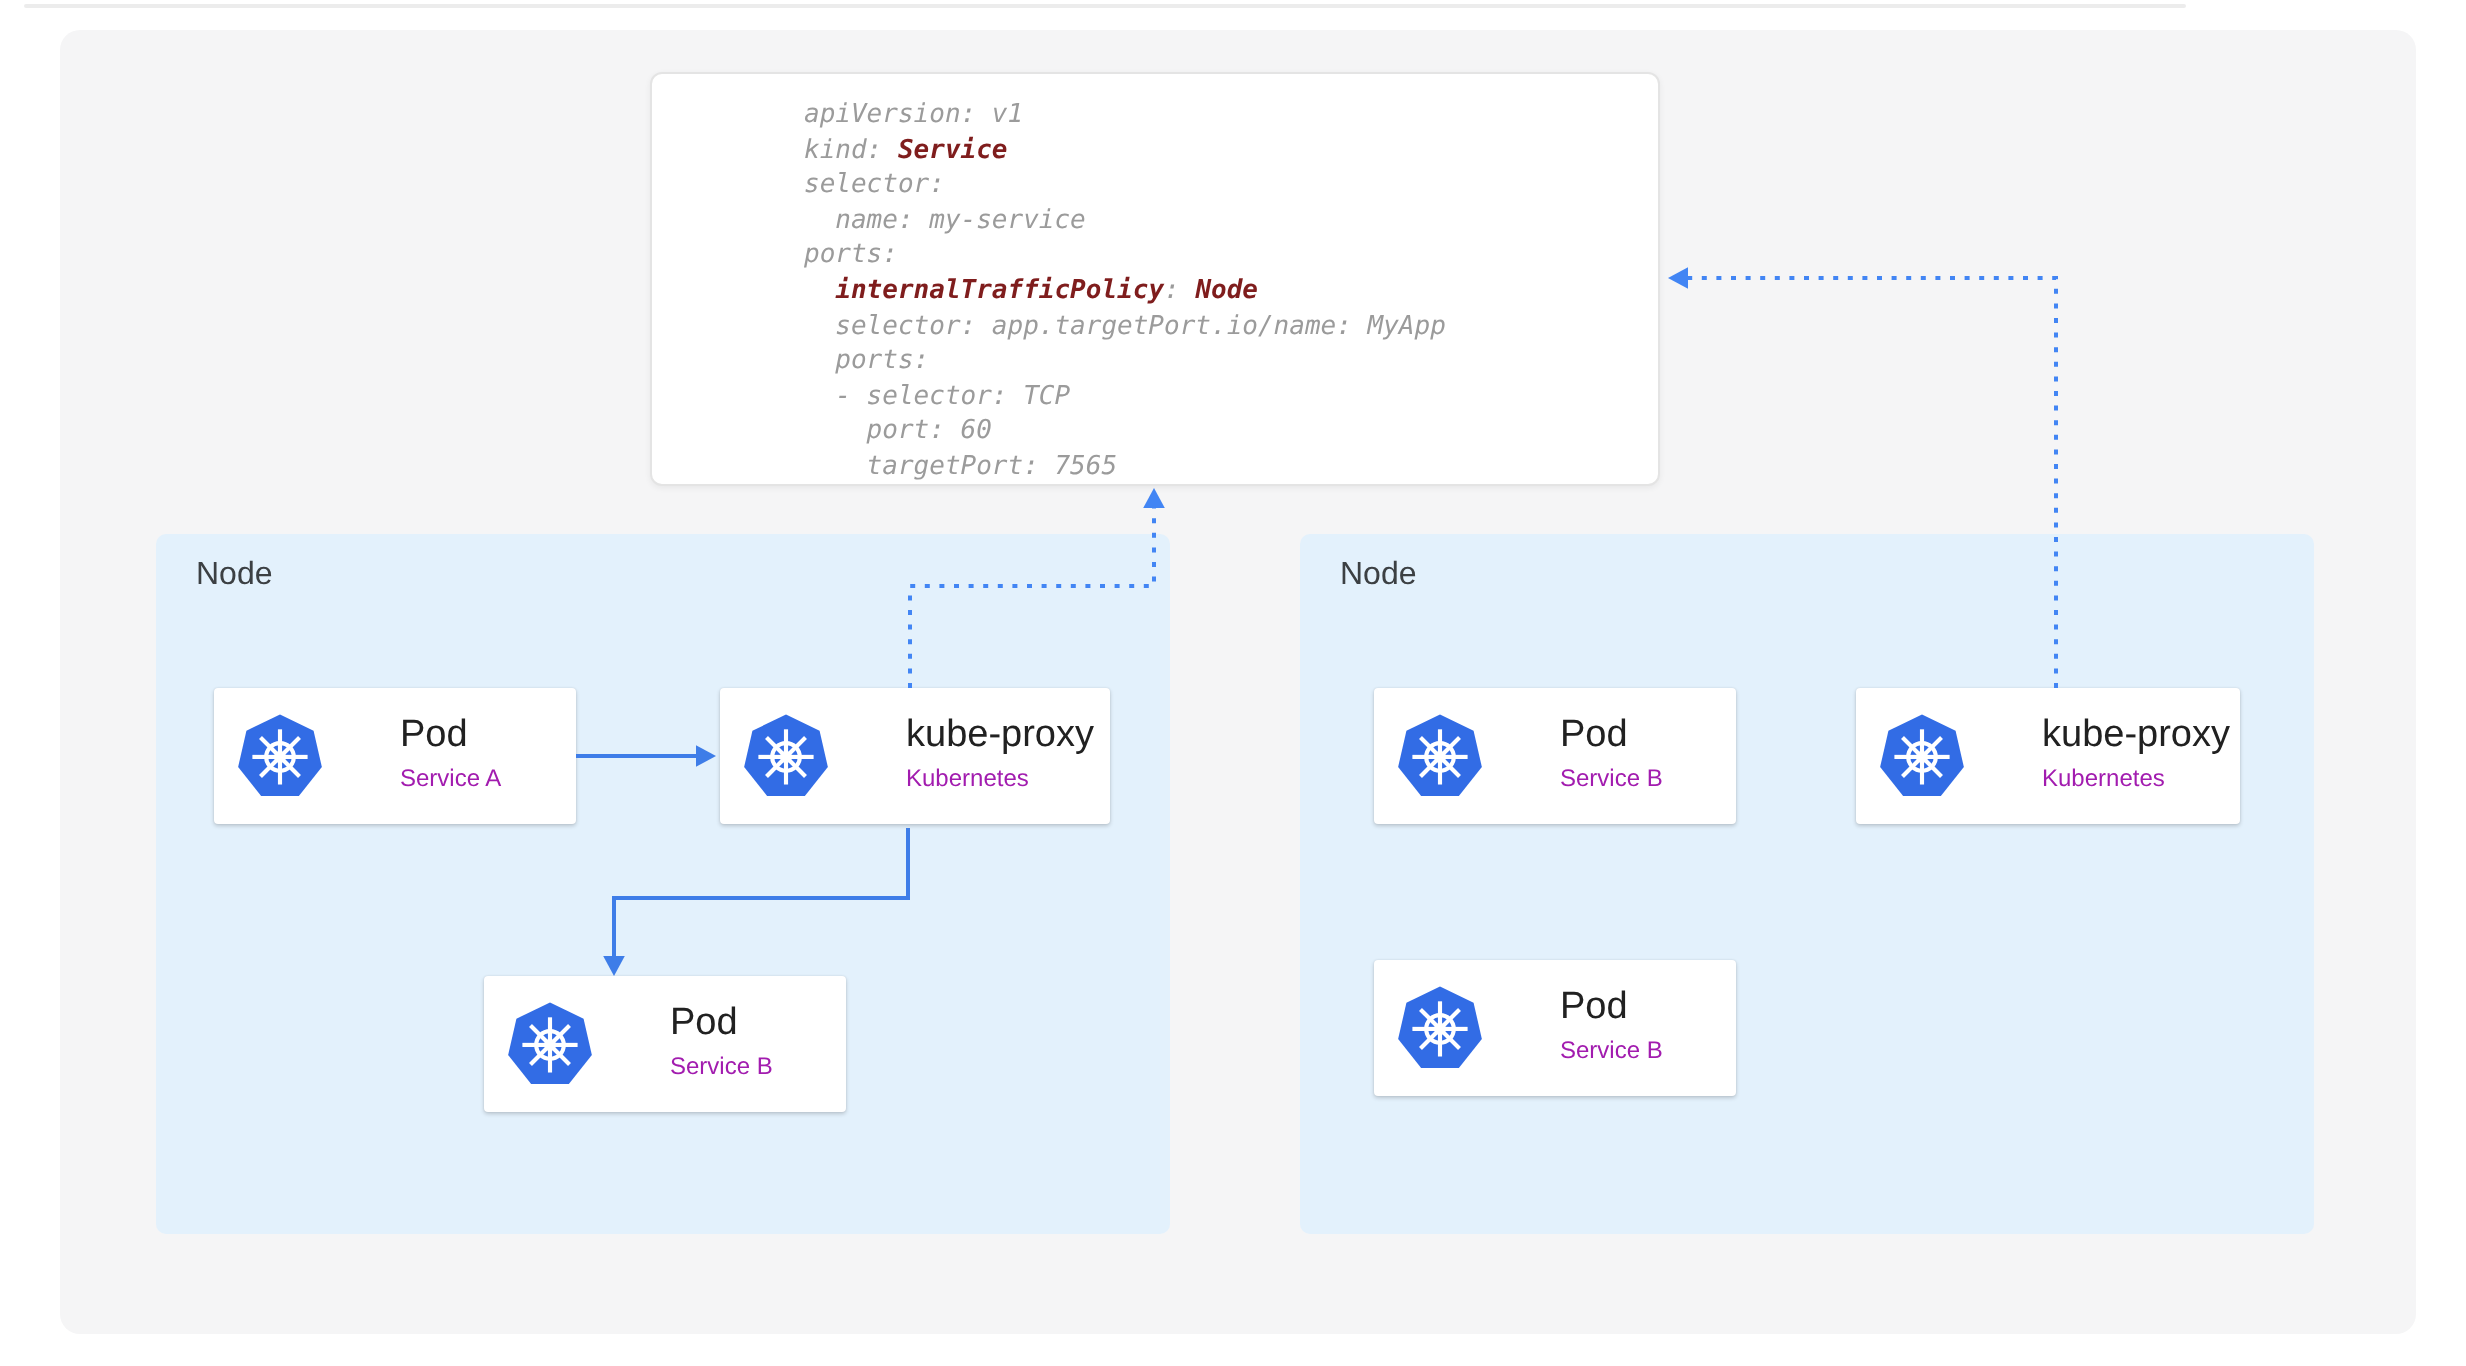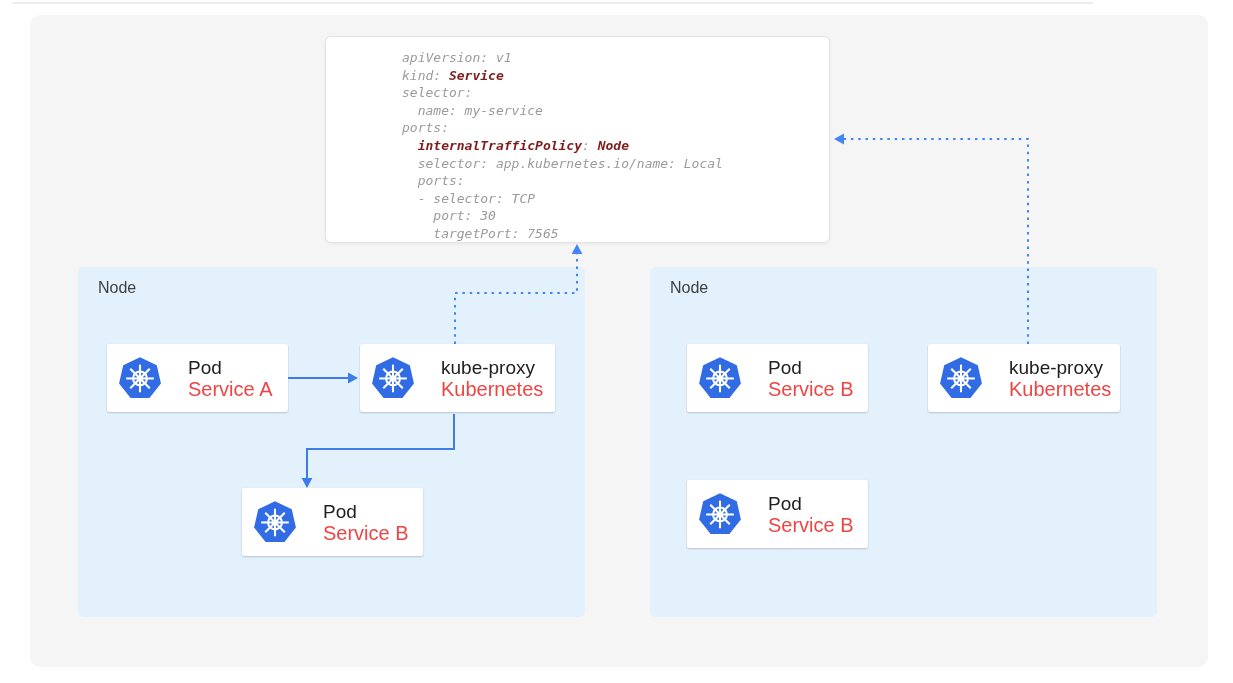--- a/index.html
+++ b/index.html
@@ -32,26 +32,26 @@
     position:absolute; top:267px; width:507px; height:350px;
     background:#e3f1fc; border-radius:5px;
   }
   #node-left  { left:78px; }
   #node-right { left:650px; }
   .node-label { position:absolute; left:20px; top:12px; font-size:16px; color:#3c4043; }
   
   .card {
     position:absolute; background:#ffffff; border-radius:2px;
     box-shadow:0 1px 2px rgba(0,0,0,0.18), 0 0 1px rgba(0,0,0,0.10);
-    display:flex; align-items:center; box-sizing:border-box;
+    display:flex; align-items:center; box-sizing:border-box;gap:12px;
   }
   .card .k8s { width:46px; height:46px; margin-left:10px; flex:none; }
   .card .txt { margin-left:25px; }
   .title { font-size:19px; color:#212121; line-height:23px; }
-  .sub   { font-size:20px; color:#ef4444; line-height:21px; }
+  .sub   { font-size:12px; color:#a21caf; line-height:21px; }
   #card-pod-a     { left:107px; top:344px; width:181px; height:68px; }
   #card-kproxy-l  { left:360px; top:344px; width:195px; height:68px; }
   #card-pod-b-l   { left:242px; top:488px; width:181px; height:68px; }
   #card-pod-b-r1  { left:687px; top:344px; width:181px; height:68px; }
   #card-kproxy-r  { left:928px; top:344px; width:192px; height:68px; }
   #card-pod-b-r2  { left:687px; top:480px; width:181px; height:68px; }
   
   .arrows { position:absolute; left:0; top:0; width:1233px; height:683px; pointer-events:none; }
   .defs-holder { position:absolute; width:0; height:0; }
 </style>
@@ -83,24 +83,24 @@
   <div class="top-rule"></div>
   <div class="canvas"></div>
 
   <div class="yaml-card">
     <pre class="yaml-code"><span><span>apiVersion: v1</span>
 <span>kind: </span><span class="b">Service</span>
 <span>selector:</span>
 <span>  name: my-service</span>
 <span>ports:</span>
 <span>  </span><span class="b">internalTrafficPolicy</span><span>: </span><span class="b">Node</span>
-<span>  selector: app.kubernetes.io/name: Local</span>
+<span>  selector: app.targetPort.io/name: MyApp</span>
 <span>  ports:</span>
 <span>  - selector: TCP</span>
-<span>    port: 30</span>
+<span>    port: 60</span>
 <span>    targetPort: 7565</span></span></pre>
   </div>
 
   <div class="node" id="node-left">
     <div class="node-label">Node</div>
   </div>
 
   <div class="node" id="node-right">
     <div class="node-label">Node</div>
   </div>

